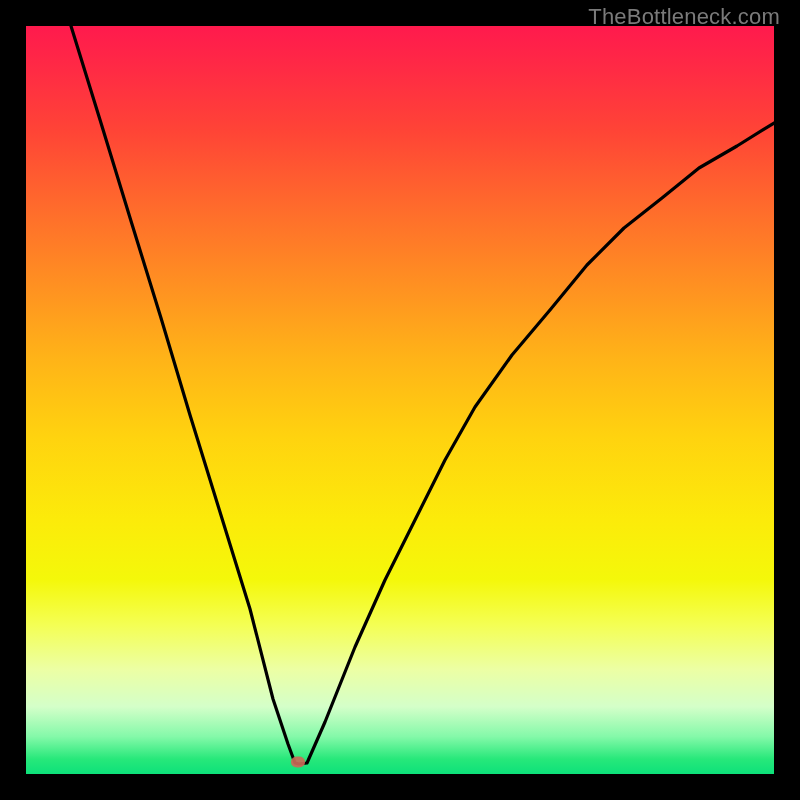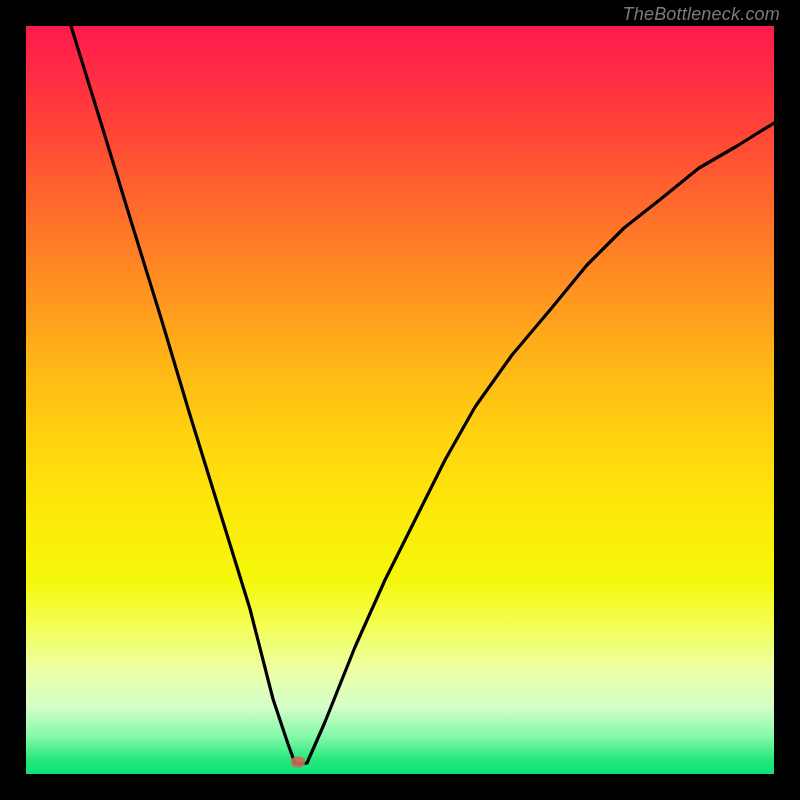--- a/index.html
+++ b/index.html
@@ -9,25 +9,24 @@
     background: #000;
     position: relative;
     font-family: Arial, Helvetica, sans-serif;
     overflow: hidden;
   }
   .watermark {
     position: absolute;
     top: 4px;
     right: 20px;
     color: #7a7a7a;
-    font-size: 18px;
+    font-size: 22px;
     font-weight: 500;
     z-index: 10;
     letter-spacing: 0.2px;
-    font-style: italic;
   }
   .plot-area {
     position: absolute;
     left: 26px;
     top: 26px;
     width: 748px;
     height: 748px;
     background: linear-gradient(to bottom,
       #ff1a4d 0%,
       #ff2b44 6%,

